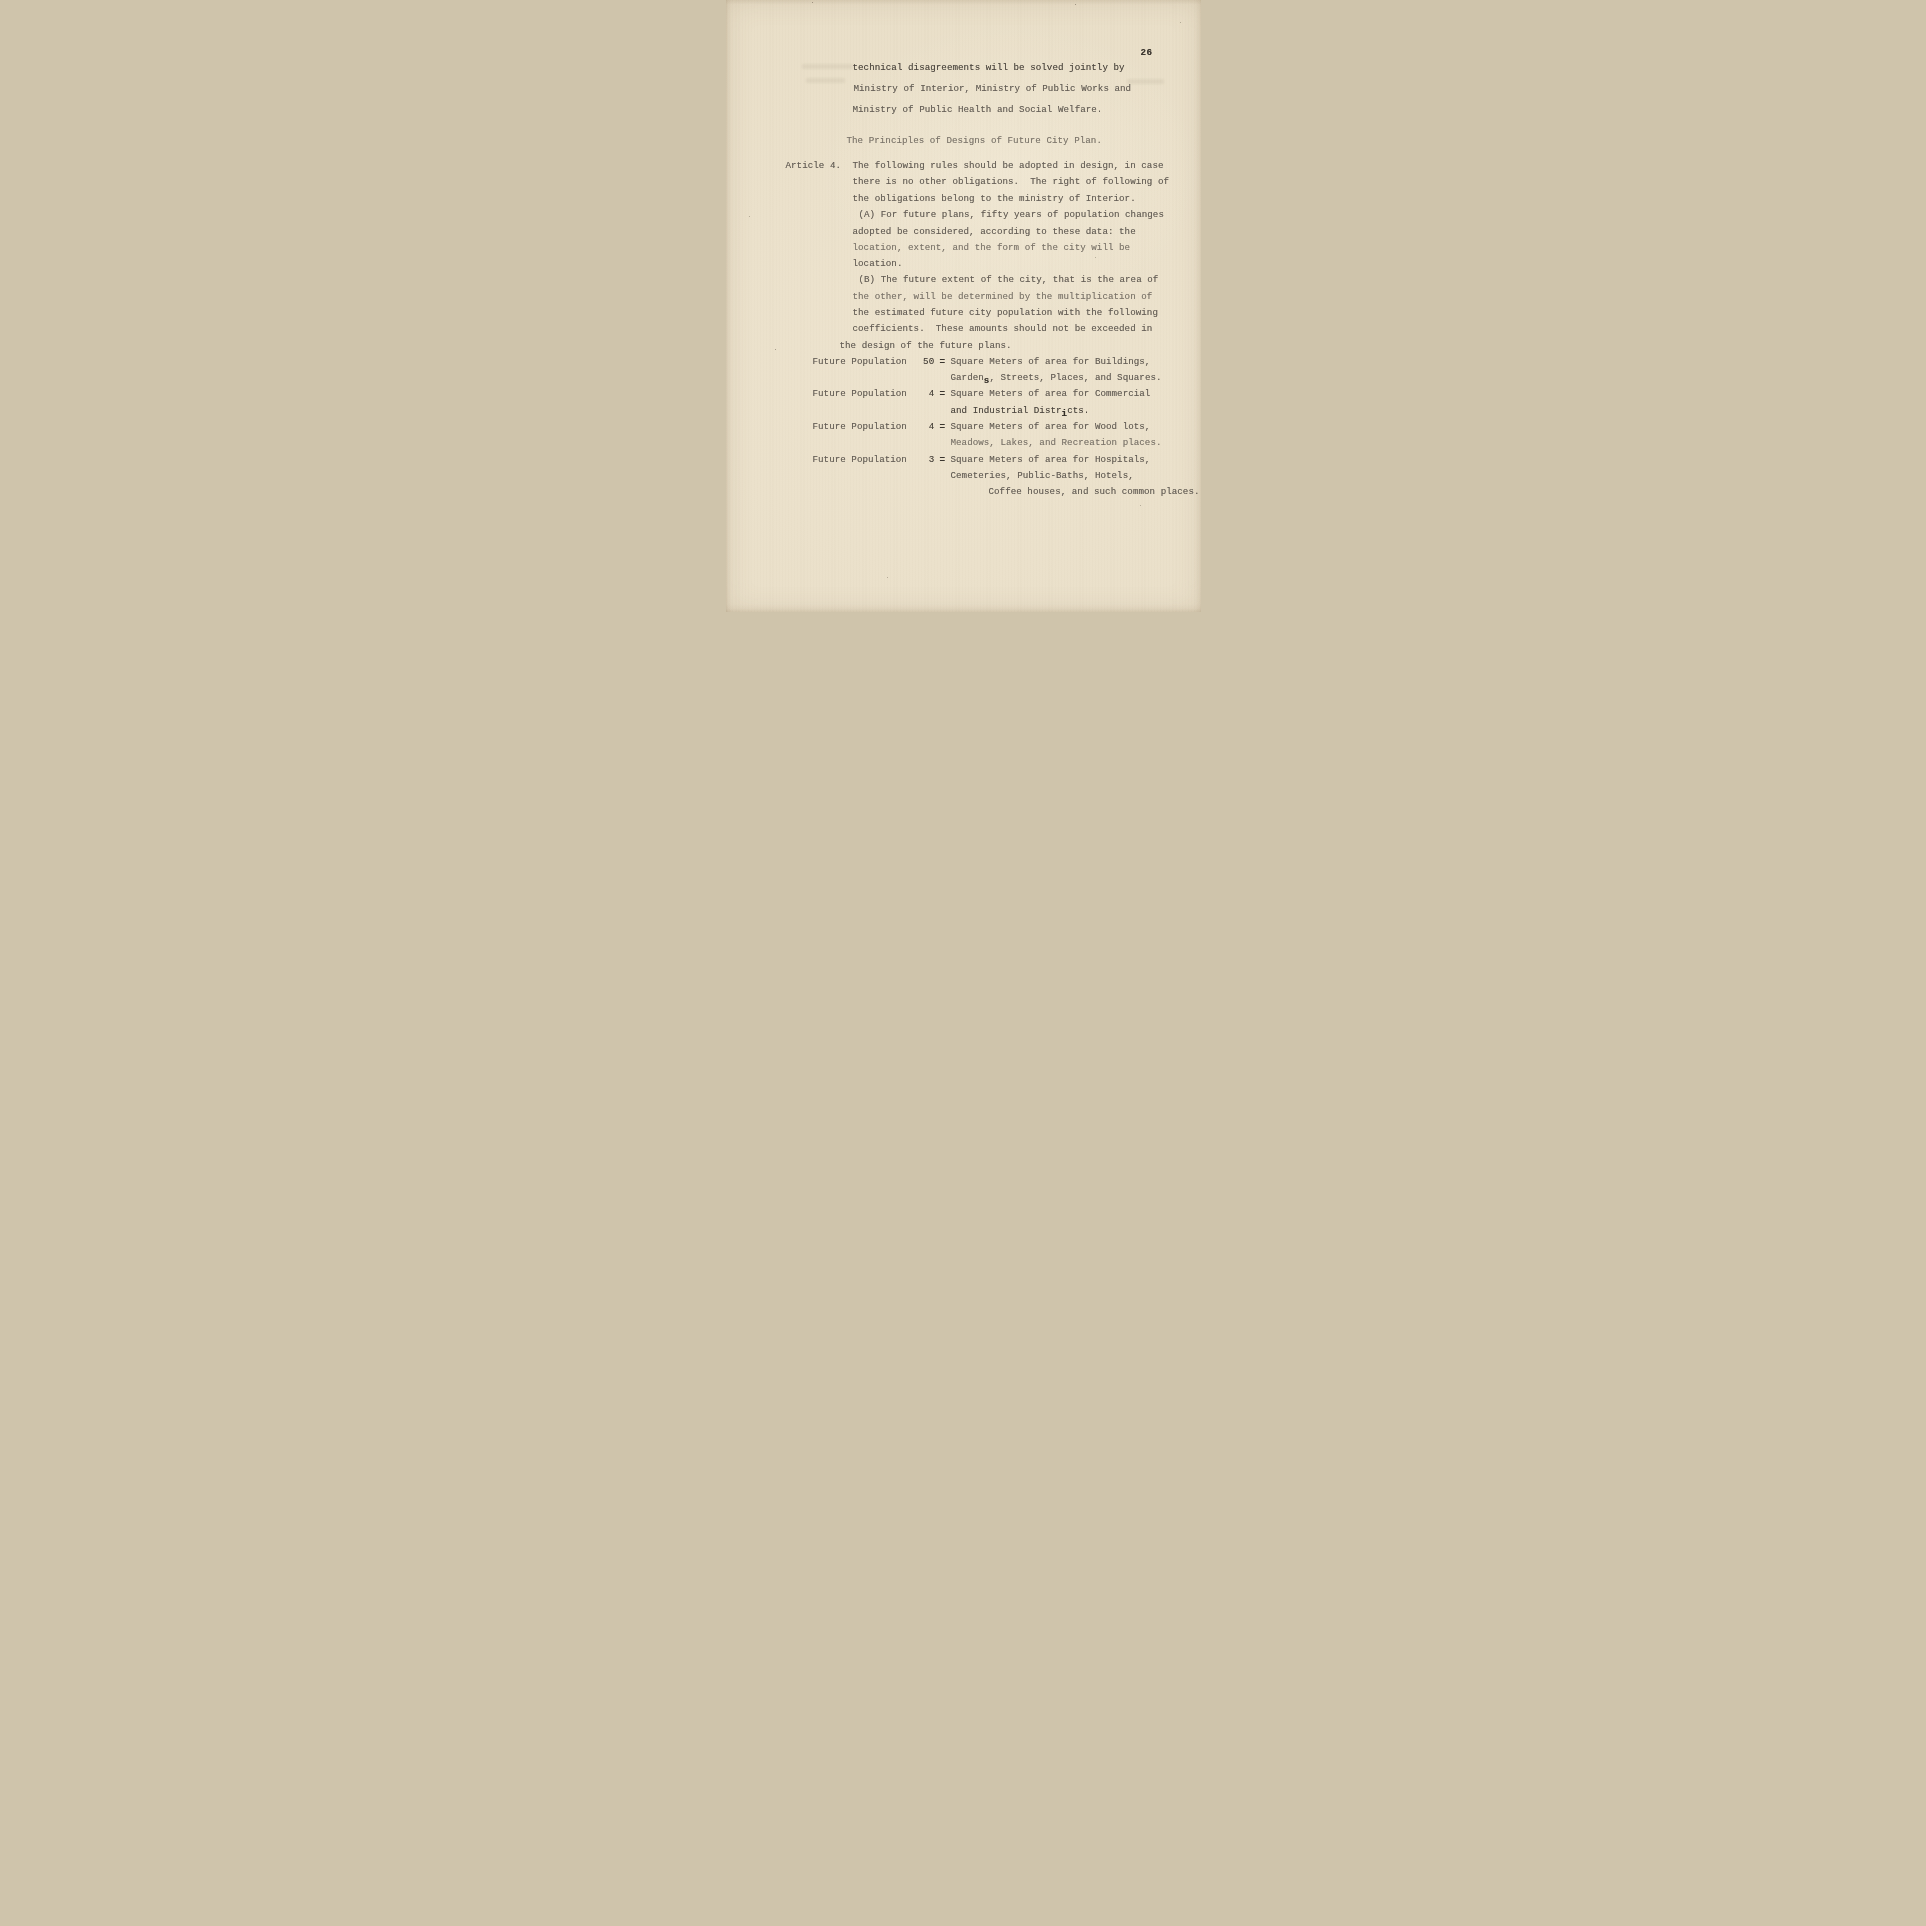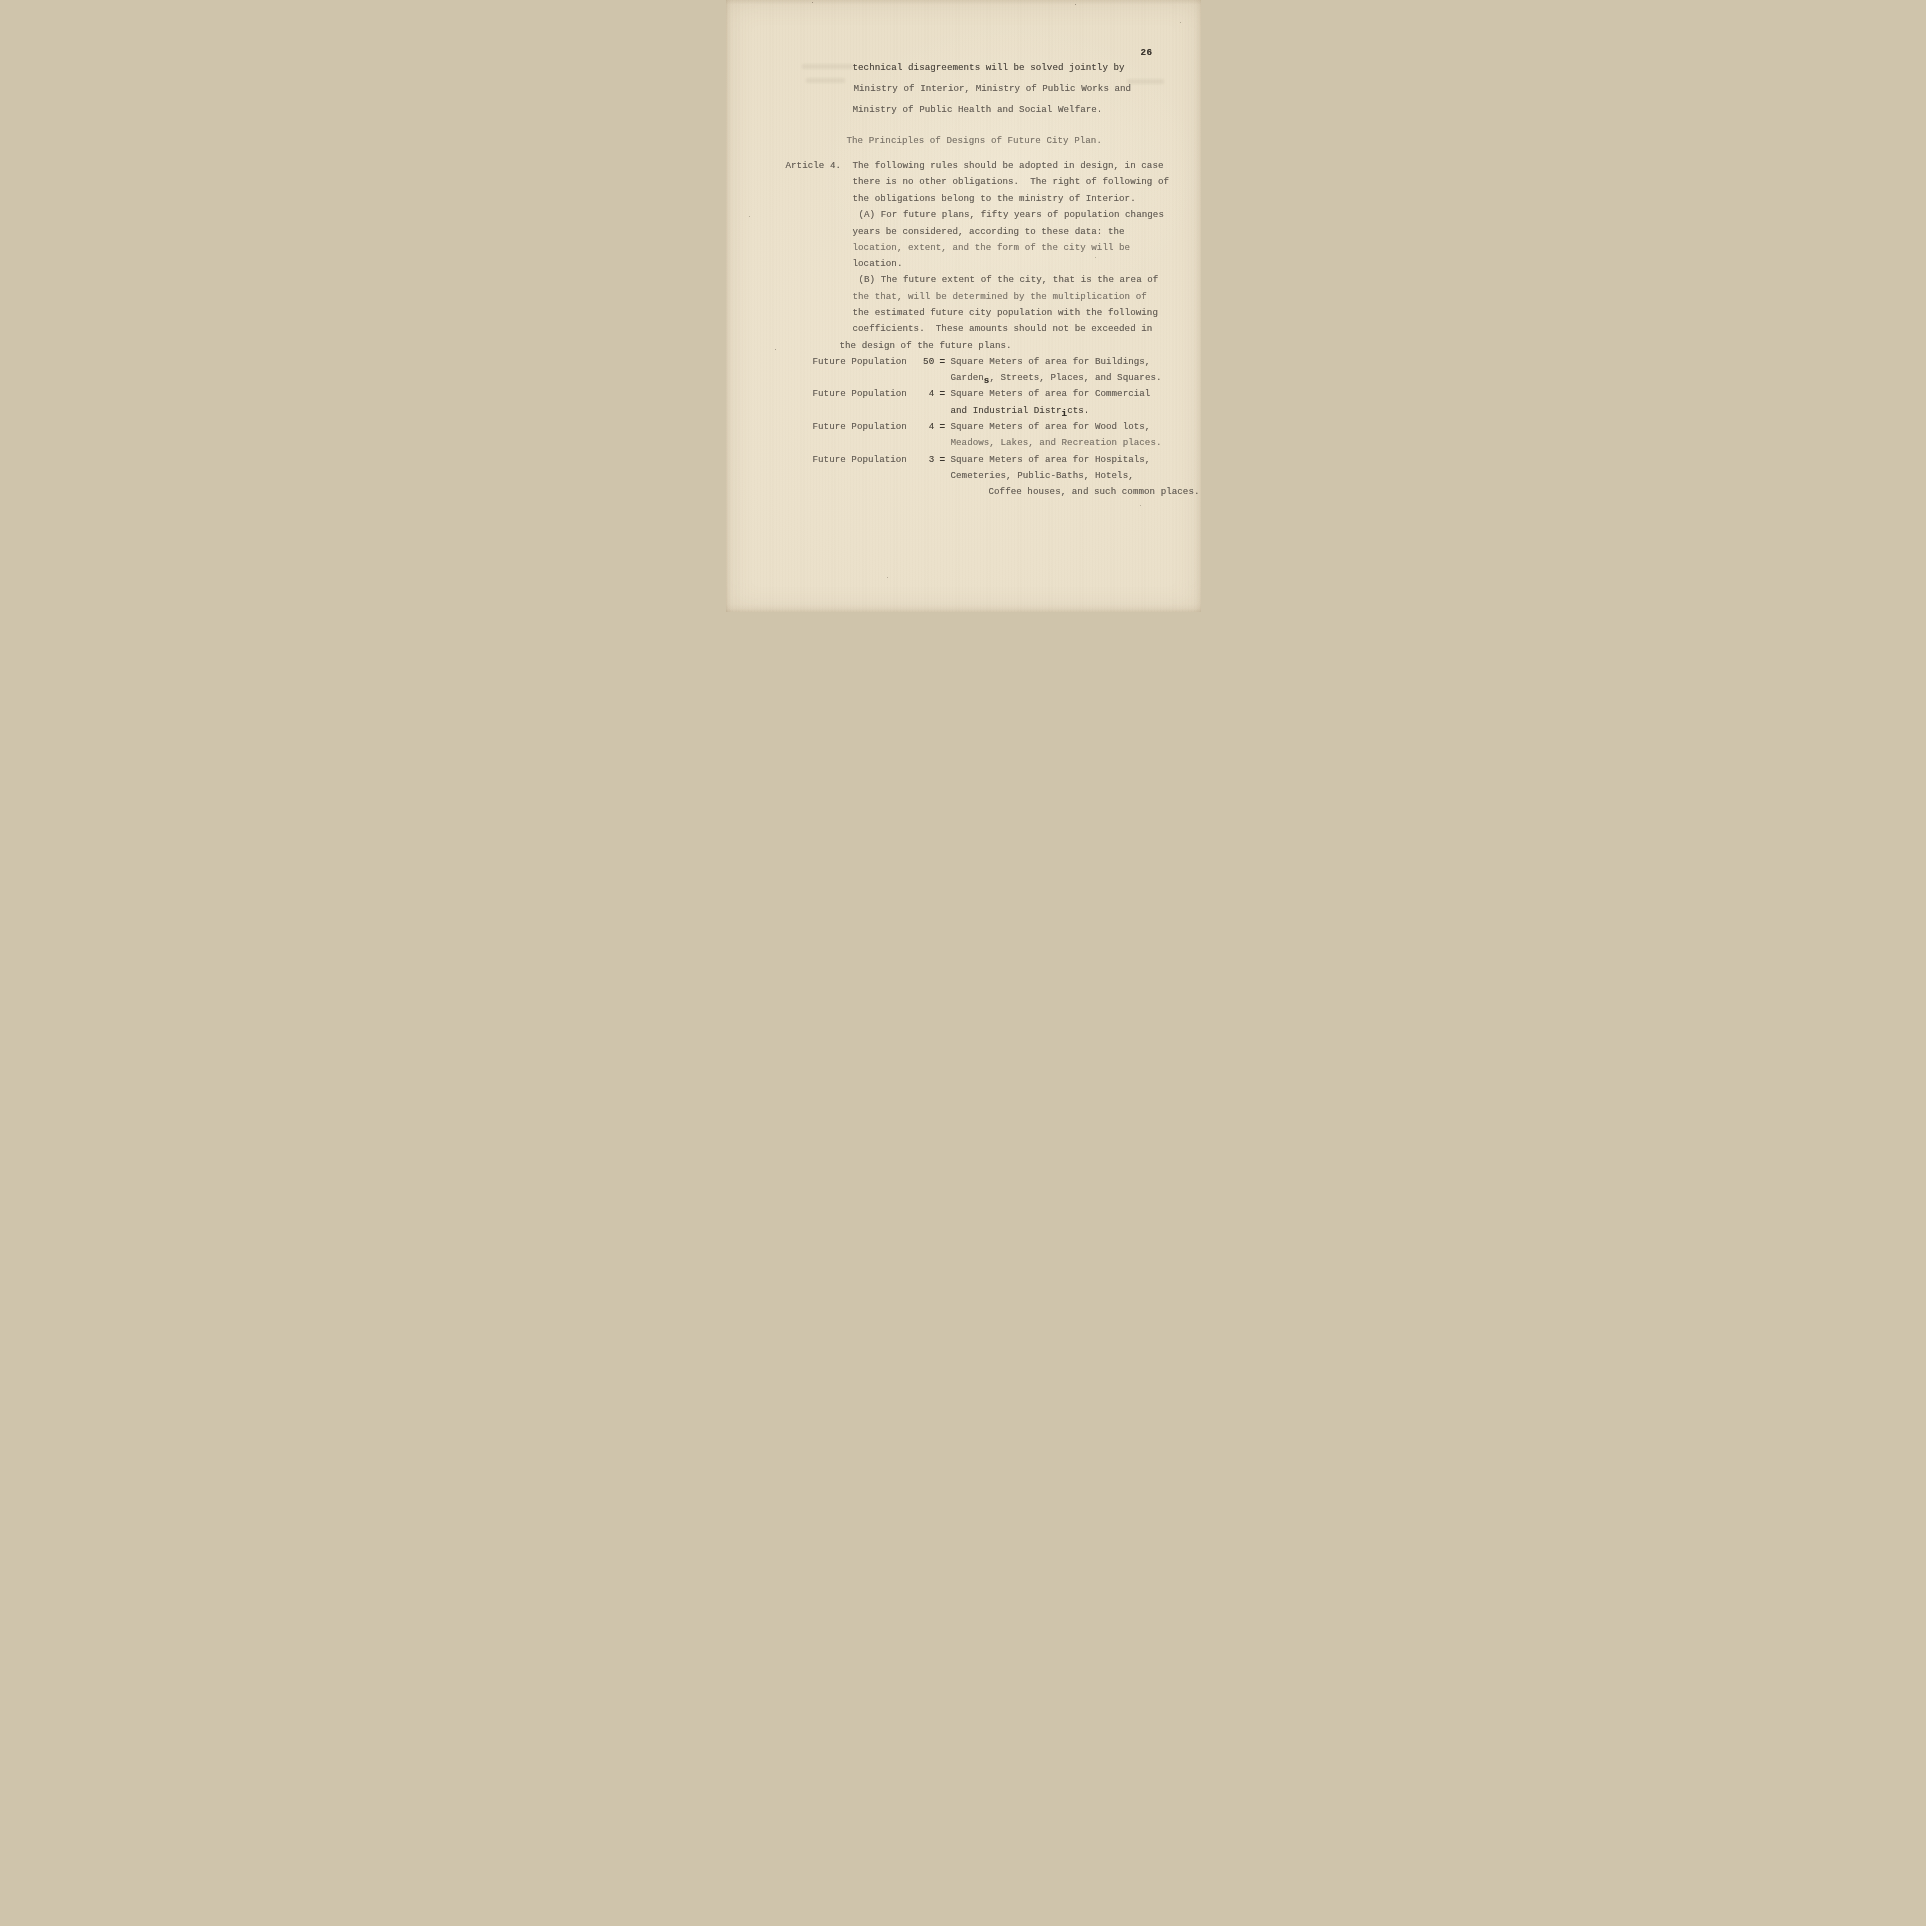--- a/index.html
+++ b/index.html
@@ -82,26 +82,26 @@
   <div class="ln mid" style="left:127px; top:105px;">Ministry of Public Health and Social Welfare.</div>
 
   <div class="ln light" style="left:121px; top:136px;">The Principles of Designs of Future City Plan.</div>
 
   <div class="ln mid" style="left:60px; top:161px;">Article 4.</div>
   <div class="ln mid" style="left:127px; top:161px;">The following rules should be adopted in design, in case</div>
   <div class="ln mid" style="left:127px; top:177px;">there is no other obligations.  The right of following of</div>
   <div class="ln mid" style="left:127px; top:194px;">the obligations belong to the ministry of Interior.</div>
 
   <div class="ln mid" style="left:133px; top:210px;">(A) For future plans, fifty years of population changes</div>
-  <div class="ln mid" style="left:127px; top:227px;">years be considered, according to these data: the</div>
+  <div class="ln mid" style="left:127px; top:227px;">adopted be considered, according to these data: the</div>
   <div class="ln light" style="left:127px; top:243px;">location, extent, and the form of the city will be</div>
   <div class="ln mid" style="left:127px; top:259px;">location.</div>
 
   <div class="ln mid" style="left:133px; top:275px;">(B) The future extent of the city, that is the area of</div>
-  <div class="ln light" style="left:127px; top:292px;">the that, will be determined by the multiplication of</div>
+  <div class="ln light" style="left:127px; top:292px;">the other, will be determined by the multiplication of</div>
   <div class="ln mid" style="left:127px; top:308px;">the estimated future city population with the following</div>
   <div class="ln mid" style="left:127px; top:324px;">coefficients.  These amounts should not be exceeded in</div>
   <div class="ln mid" style="left:114px; top:341px;">the design of the future plans.</div>
 
   <div class="ln mid" style="left:87px; top:357px;">Future Population</div>
   <div class="ln coef dark" style="left:196px; top:357px;">50</div>
   <div class="ln eqn" style="left:214px; top:357px;">=</div>
   <div class="ln mid" style="left:225px; top:357px;">Square Meters of area for Buildings,</div>
   <div class="ln mid" style="left:225px; top:373px;"><span>Garden</span><span class="typo">s</span><span>, Streets, Places, and Squares.</span></div>
 

